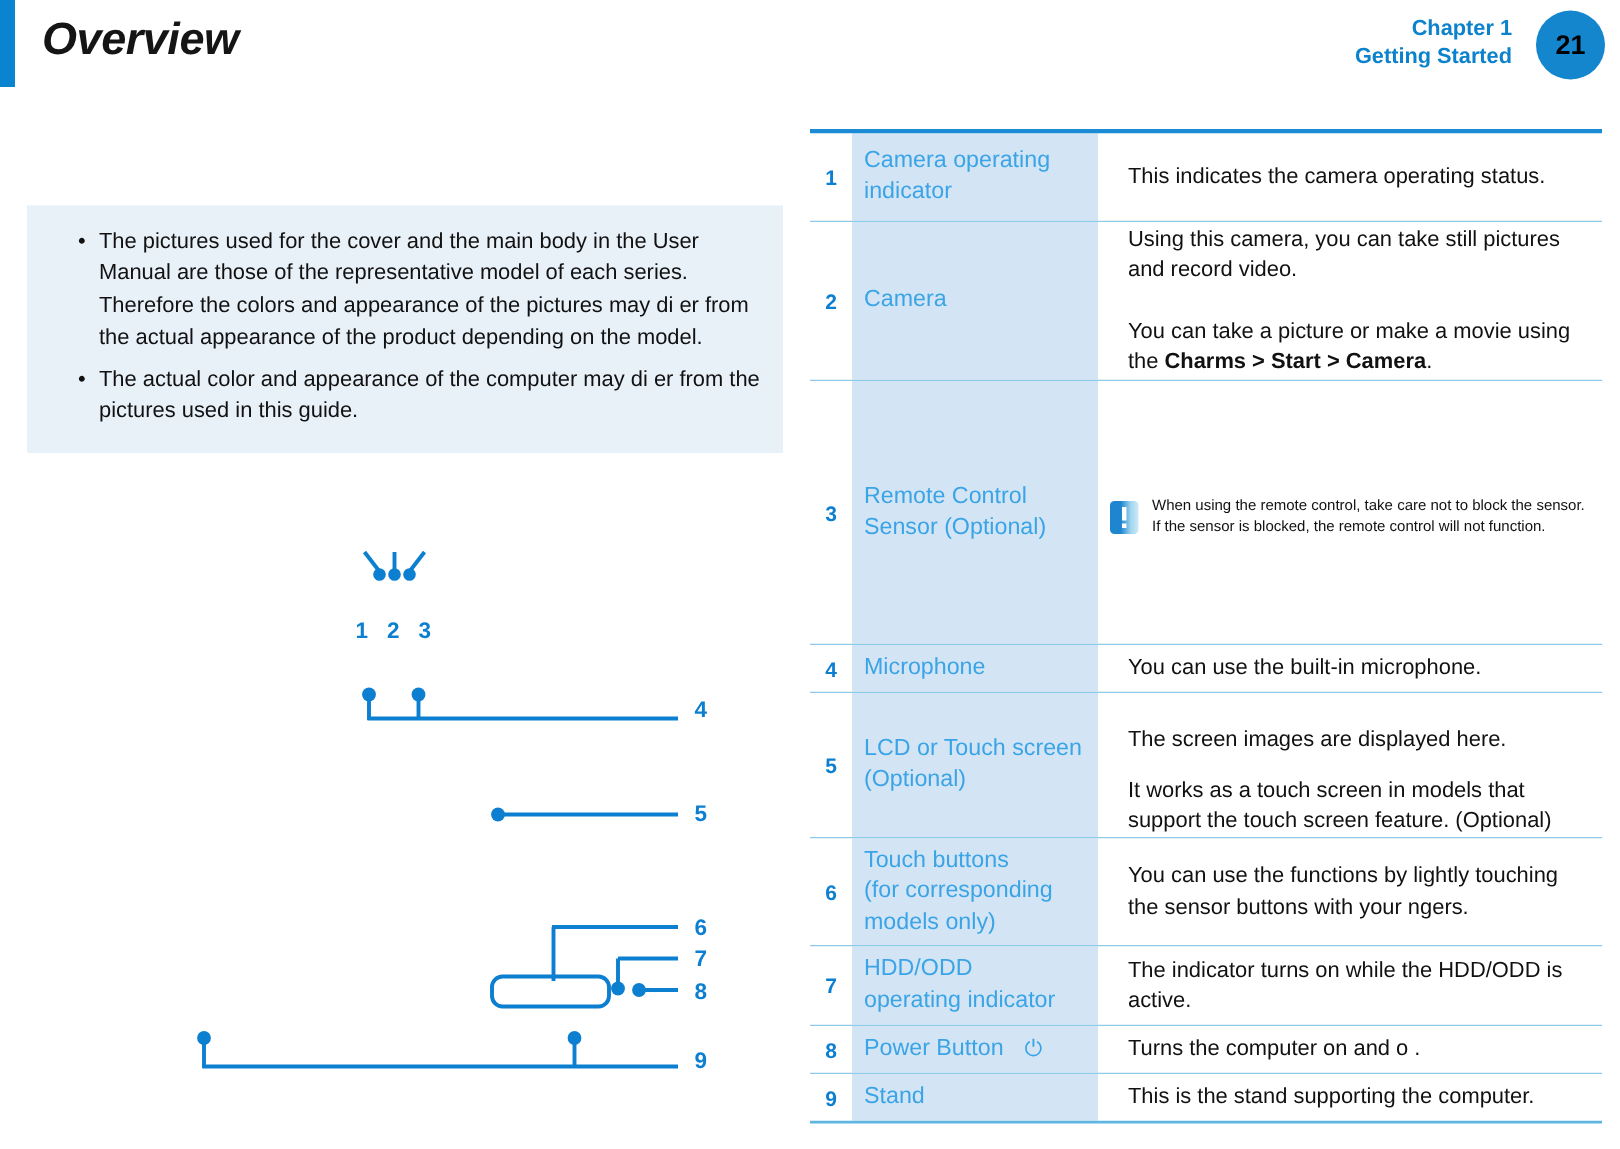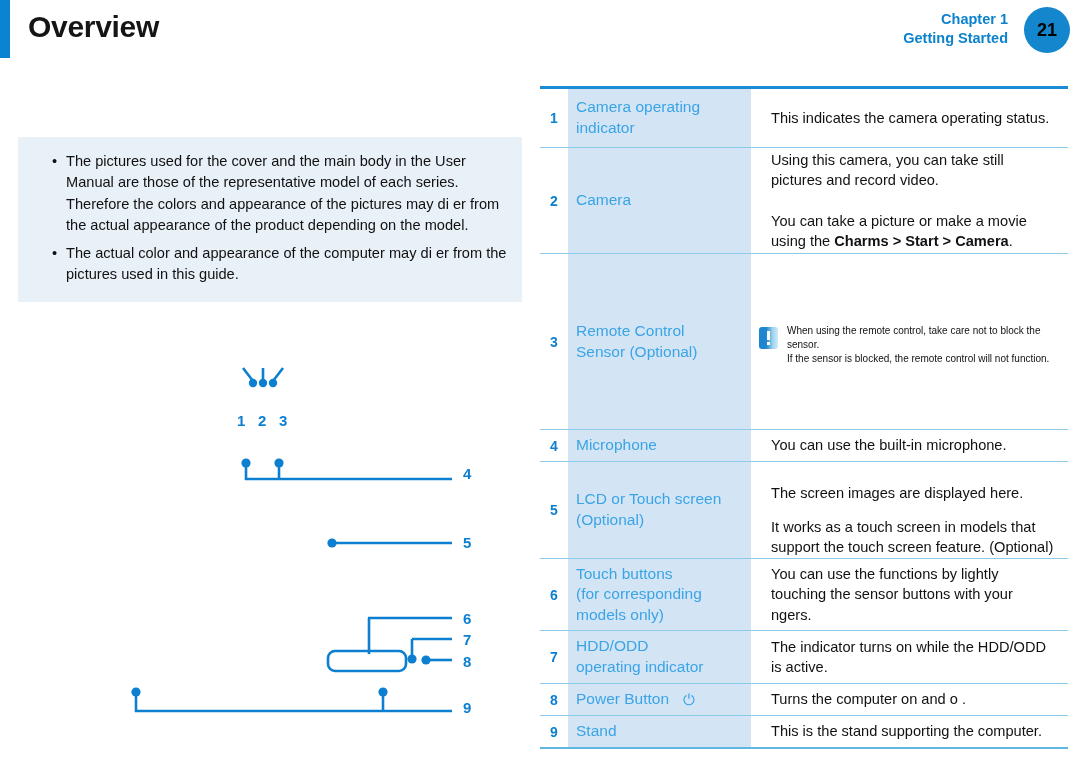--- a/index.html
+++ b/index.html
@@ -26,20 +26,21 @@
     width: 10px; height: 58px;
     background: #0a84d0;
   }
   #page-title {
     position: absolute;
     left: 28px; top: 10px;
     font-size: 30px;
     font-weight: bold;
     letter-spacing: -0.3px;
     color: #151515;
+    font-style: italic;
   }
   #chapter-block {
     position: absolute;
     right: 72px; top: 10px;
     text-align: right;
     line-height: 1.28;
     margin-left: 44px;
   }
   #chapter-block .chapter-line {
     font-size: 14.5px;
@@ -116,21 +117,21 @@
     background: #ffffff;
     font-size: 14px;
     font-weight: bold;
     color: #0d7fd0;
     display: flex;
     align-items: center;
     justify-content: center;
     box-sizing: border-box;
   }
   .cell-label {
-    width: 183px;
+    width: 164px;
     flex: none;
     background: #d3e5f4;
     color: #3aa4e6;
     font-size: 15.5px;
     line-height: 1.33;
     padding: 0 4px 0 8px;
     box-sizing: border-box;
     display: flex;
     align-items: center;
     position: relative;

